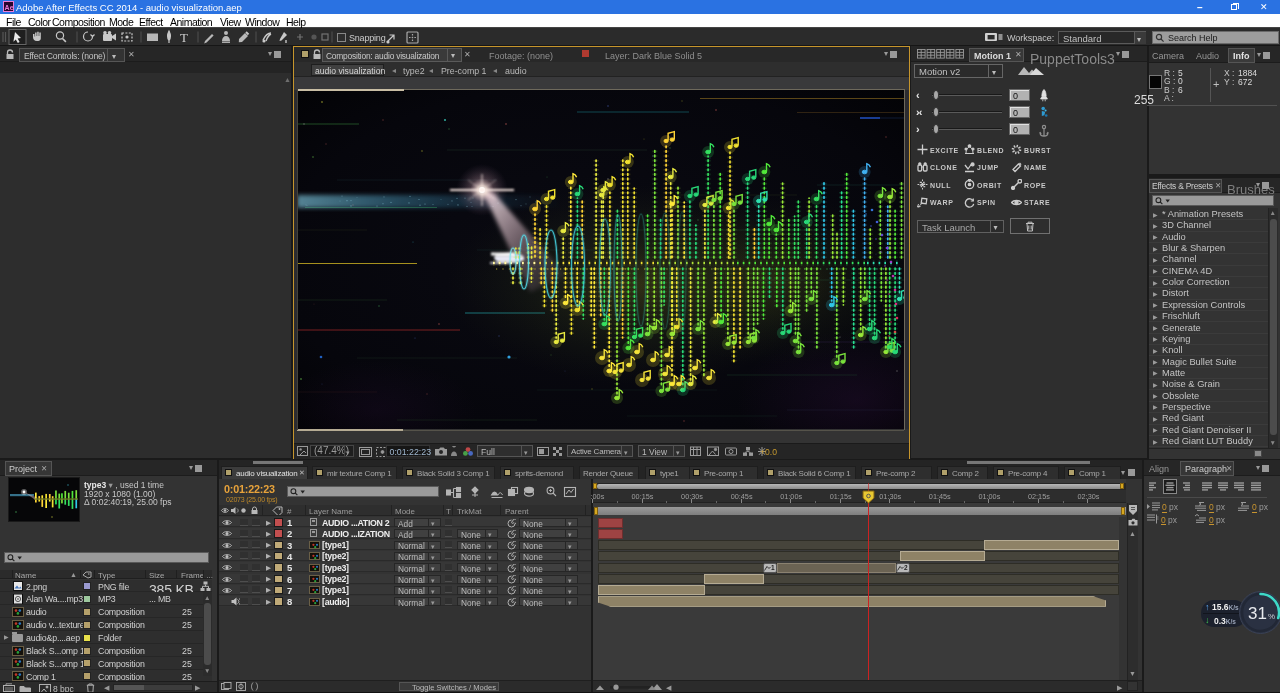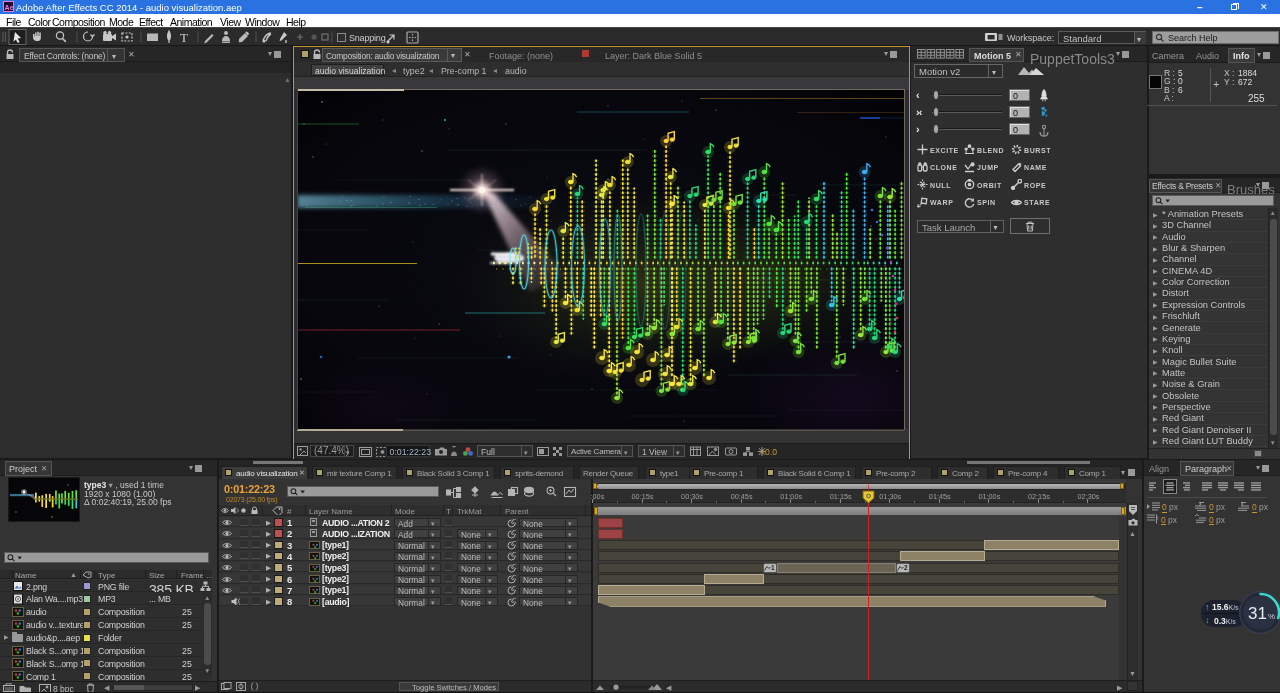--- a/index.html
+++ b/index.html
@@ -888,21 +888,21 @@
       <path d="M10.1,3.4 h7.6 M10.1,6.2 h7.6 M13.8,0.5 v8.6"></path>
       <rect x="19.7" y="0.5" width="7.6" height="8.6"></rect>
       <path d="M19.7,3.4 h7.6 M19.7,6.2 h7.6 M23.4,0.5 v8.6"></path>
       <rect x="29.299999999999997" y="0.5" width="7.6" height="8.6"></rect>
       <path d="M29.299999999999997,3.4 h7.6 M29.299999999999997,6.2 h7.6 M33.0,0.5 v8.6"></path>
       <rect x="38.9" y="0.5" width="7.6" height="8.6"></rect>
       <path d="M38.9,3.4 h7.6 M38.9,6.2 h7.6 M42.6,0.5 v8.6"></path>
     </g>
   </svg>
 <div class="a" style="left:969px;top:47.5px;width:55px;height:14px;background:#383838;border:1px solid #555"></div>
-<div class="tx" style="left:974px;top:51.5px;font-size:9px;color:#dcdcdc;font-weight:bold">Motion 5</div>
+<div class="tx" style="left:974px;top:51.5px;font-size:9px;color:#dcdcdc;font-weight:bold">Motion 1</div>
 <div class="tx" style="left:1015px;top:51px;font-size:8px;color:#aaa">✕</div>
 <div class="tx" style="left:1030px;top:51.5px;font-size:14px;color:#8a8a8a">PuppetTools3</div>
 <div class="tx" style="left:1116px;top:50px;font-size:8px;color:#999">▾</div>
 <div class="a" style="left:1122px;top:50.5px;width:7px;height:7px;background:#999"></div>
 <div class="a" style="left:914px;top:63.5px;width:89px;height:14px;background:#2b2b2b;border:1px solid #666"></div>
 <div class="tx" style="left:919px;top:67px;font-size:9.5px;color:#c0c0c0">Motion v2</div>
 <div class="a" style="left:988px;top:64.5px;width:14px;height:12px;border-left:1px solid #666"></div>
 <div class="tx" style="left:992px;top:68.5px;font-size:8px;color:#bbb">▾</div>
 <svg class="a" style="left:1018px;top:65px" width="28" height="11" viewBox="0 0 28 11">
     <path d="M0,10 L6,2 L11,8 L14,4.5 L19,10 Z" fill="#b8b8b8"></path>
@@ -1058,21 +1058,21 @@
 <div class="tx" style="left:1257px;top:51px;font-size:8px;color:#999">▾</div>
 <div class="a" style="left:1263px;top:51.5px;width:7px;height:7px;background:#999"></div>
 <div class="a" style="left:1149px;top:75px;width:13px;height:14px;background:#050505;border:1px solid #777"></div>
 <div class="tx" style="left:1164px;top:68.5px;font-size:8.5px;color:#c8c8c8">R :</div>
 <div class="tx" style="left:1178px;top:68.5px;font-size:8.5px;color:#dcdcdc">5</div>
 <div class="tx" style="left:1164px;top:77px;font-size:8.5px;color:#c8c8c8">G :</div>
 <div class="tx" style="left:1178px;top:77px;font-size:8.5px;color:#dcdcdc">0</div>
 <div class="tx" style="left:1164px;top:85.5px;font-size:8.5px;color:#c8c8c8">B :</div>
 <div class="tx" style="left:1178px;top:85.5px;font-size:8.5px;color:#dcdcdc">6</div>
 <div class="tx" style="left:1164px;top:94px;font-size:8.5px;color:#c8c8c8">A :</div>
-<div class="tx" style="left:1248px;top:94px;font-size:10px;color:#dcdcdc">255</div>
+<div class="tx" style="left:1134px;top:94px;font-size:12px;color:#dcdcdc">255</div>
 <div class="a" style="left:1210px;top:68px;width:1px;height:34px;background:#555"></div>
 <div class="tx" style="left:1213px;top:79px;font-size:11px;color:#c0c0c0">+</div>
 <div class="tx" style="left:1224px;top:69px;font-size:8.5px;color:#c8c8c8">X :</div>
 <div class="tx" style="left:1238px;top:69px;font-size:8.5px;color:#dcdcdc">1884</div>
 <div class="tx" style="left:1224px;top:77.5px;font-size:8.5px;color:#c8c8c8">Y :</div>
 <div class="tx" style="left:1238px;top:77.5px;font-size:8.5px;color:#dcdcdc">672</div>
 <div class="a" style="left:1147px;top:105px;width:130px;height:1px;background:#515151"></div>
 <div class="a" style="left:1149px;top:178px;width:131px;height:281px;background:#333333"></div>
 <div class="a" style="left:1149px;top:178px;width:131px;height:15px;background:#262626;border-bottom:1px solid #1c1c1c"></div>
 <div class="a" style="left:1149px;top:178.5px;width:73px;height:14.5px;background:#363636;border:1px solid #555"></div>

